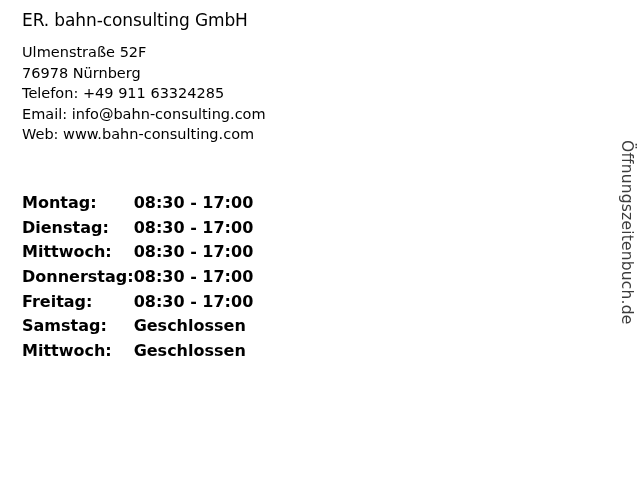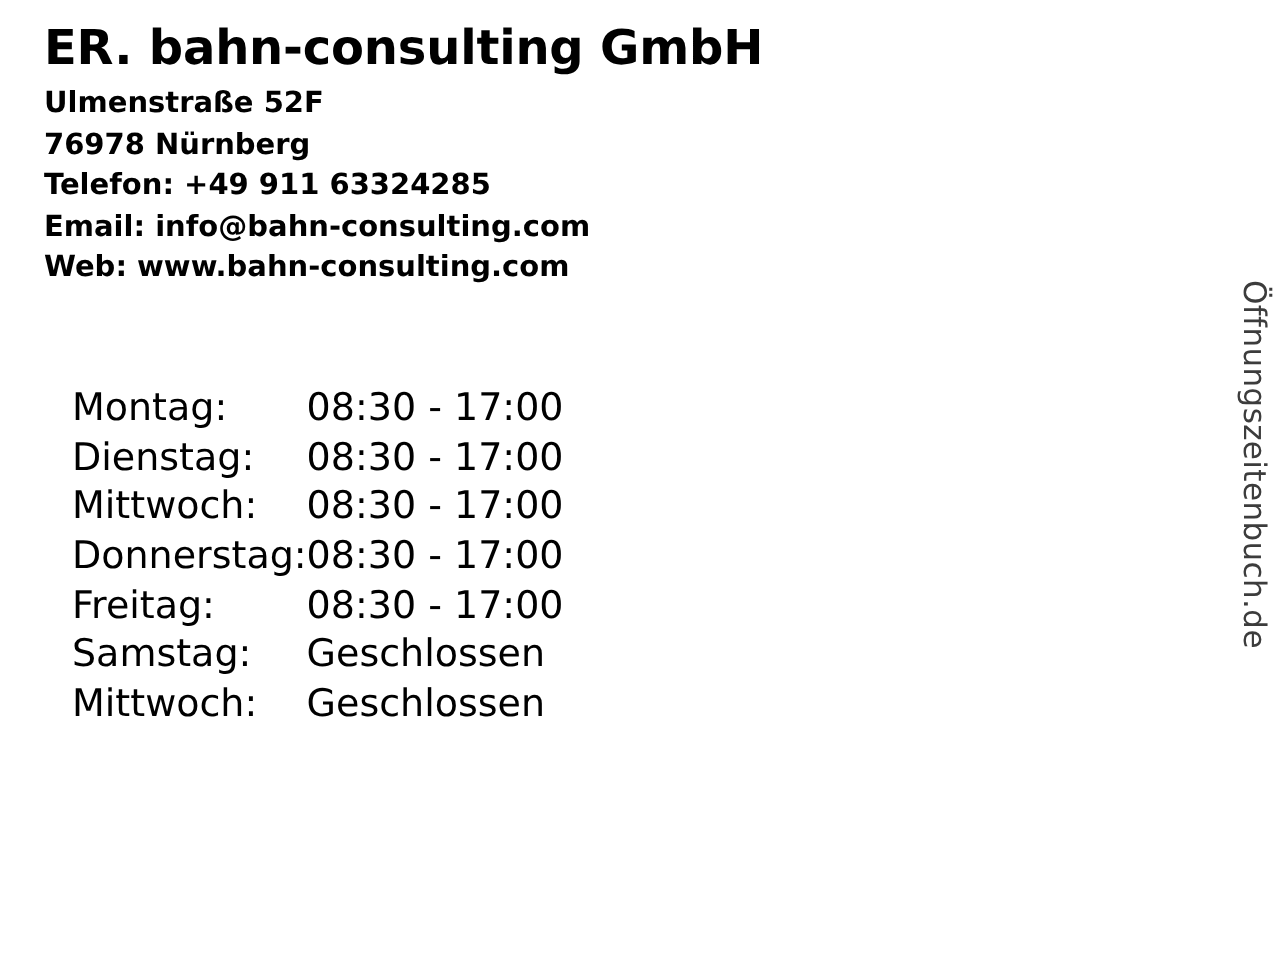--- a/index.html
+++ b/index.html
@@ -19,50 +19,50 @@
     position: absolute;
     left: 0;
     top: 0;
     width: 640px;
     height: 480px;
   }
   .company-title {
     position: absolute;
     left: 22px;
     top: 10px;
-    font-size: 24px;
-    font-weight: bold;
+    font-size: 17px;
+    font-weight: normal;
     letter-spacing: -0.1px;
     white-space: nowrap;
   }
   .address-block {
     position: absolute;
     left: 22px;
     top: 42px;
     font-size: 14.5px;
     line-height: 20.5px;
-    font-weight: bold;
   }
   .address-line {
     white-space: nowrap;
   }
   .hours-heading {
     position: absolute;
     left: 22px;
     top: 163px;
     font-size: 16px;
     font-weight: bold;
     white-space: nowrap;
   }
   .hours-table {
     position: absolute;
-    left: 36px;
+    left: 22px;
     top: 193px;
     border-collapse: collapse;
-    font-size: 19px;
+    font-size: 16px;
+    font-weight: bold;
   }
   .hours-table td {
     padding: 0;
     height: 24.7px;
     vertical-align: top;
     white-space: nowrap;
   }
   .day-cell {
     width: 102px;
   }

